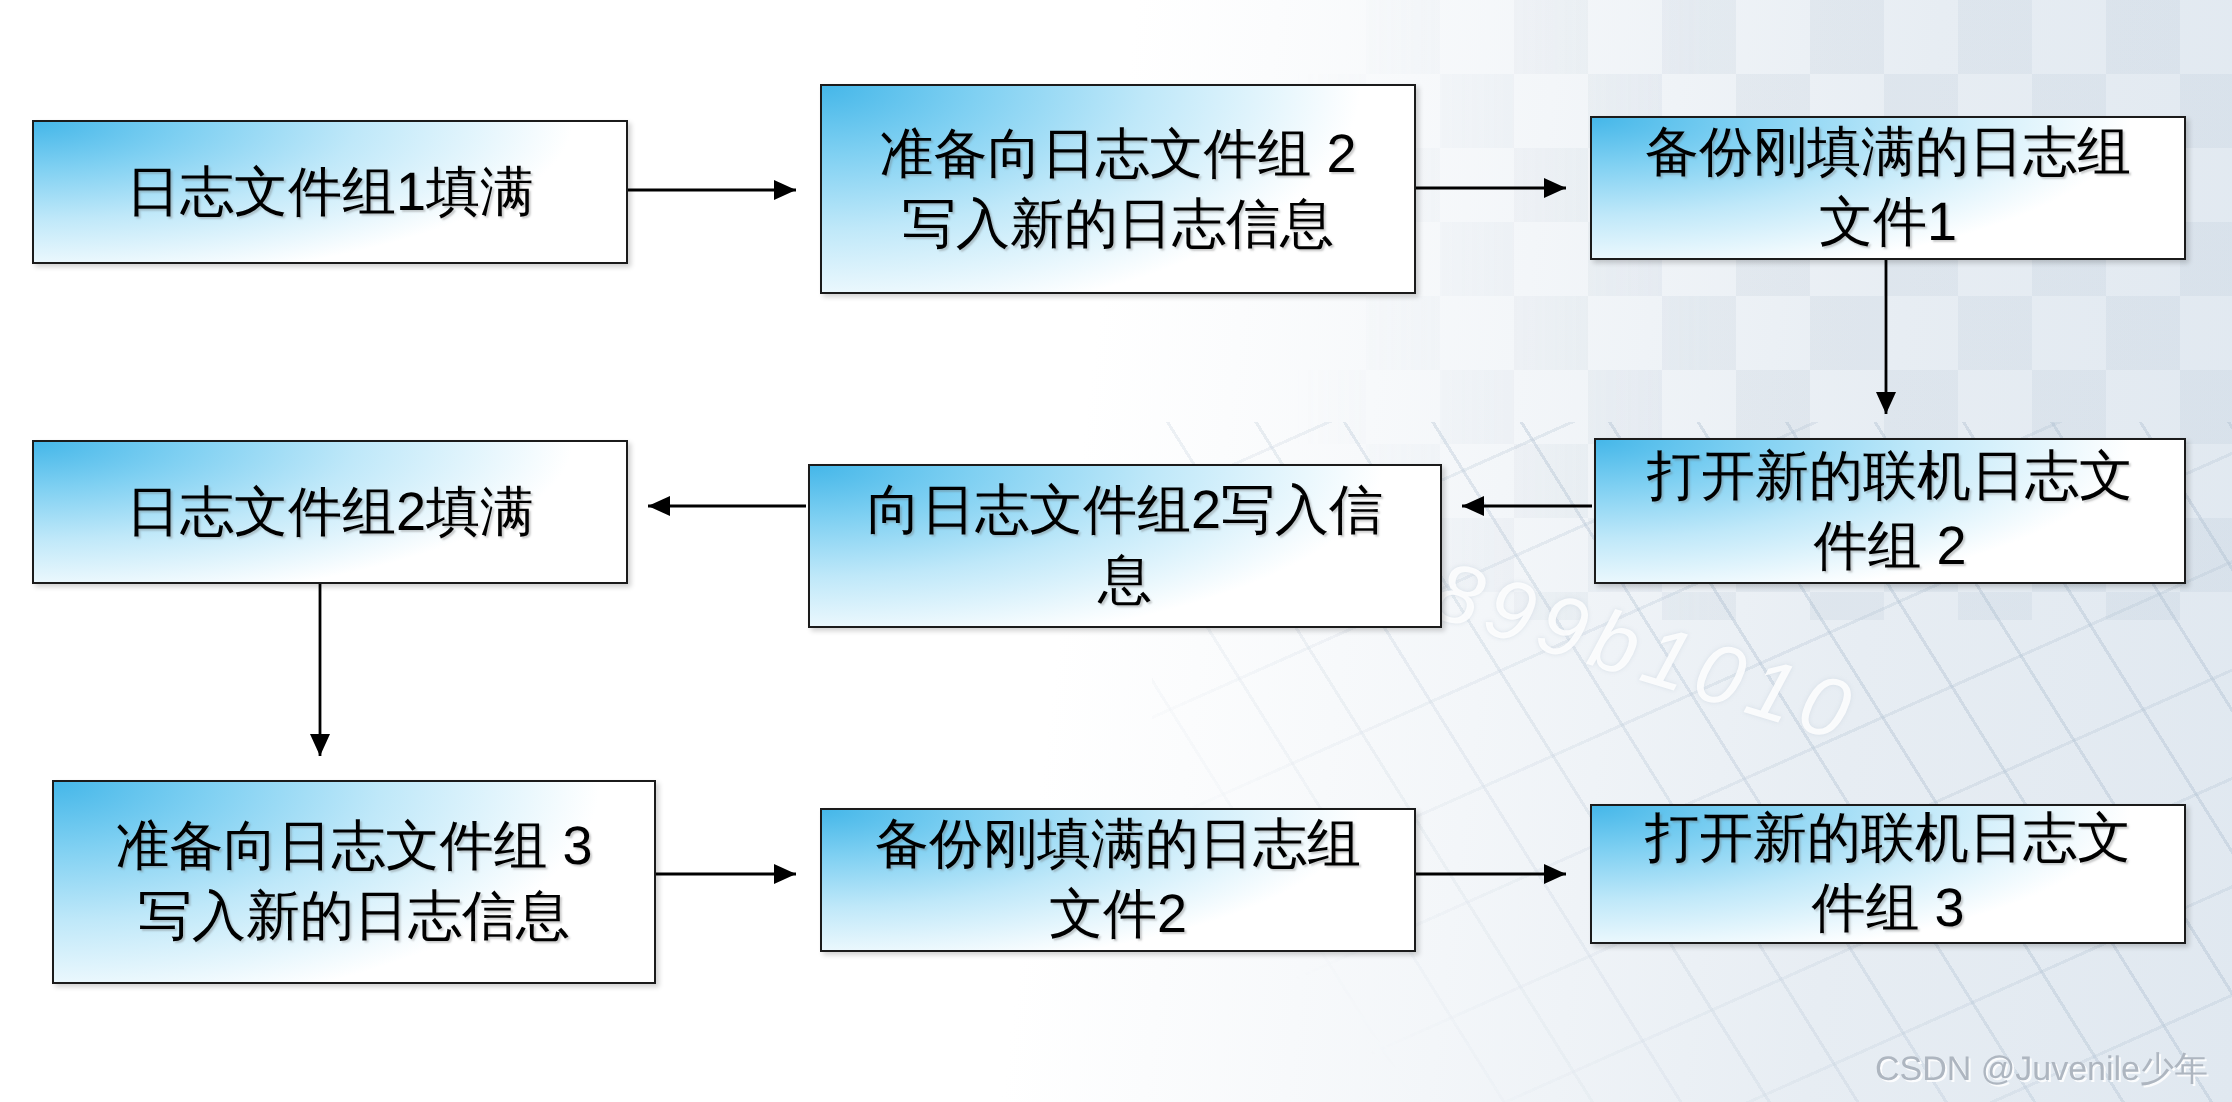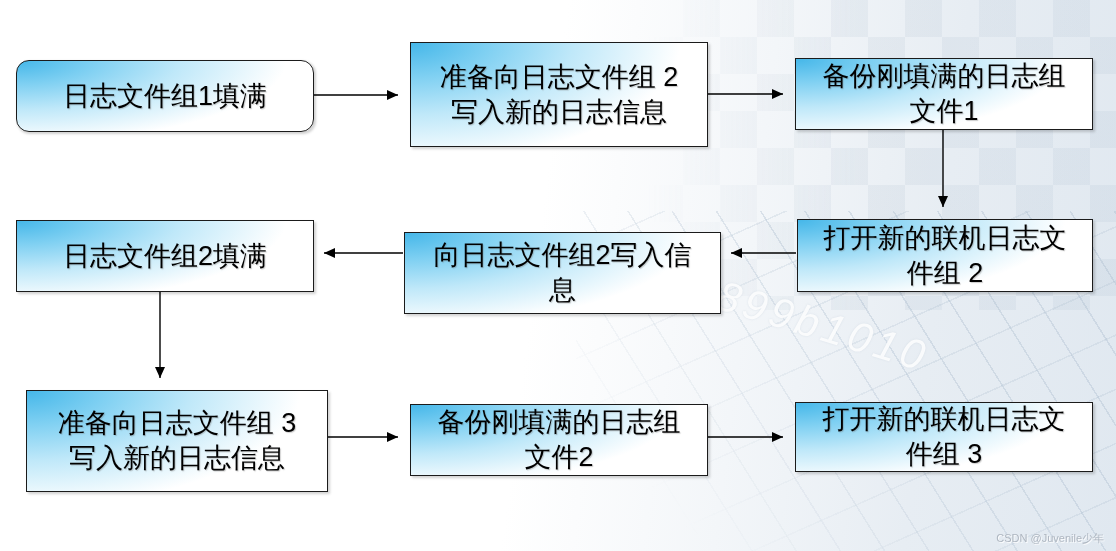--- a/index.html
+++ b/index.html
@@ -38,36 +38,36 @@
     position:absolute;display:flex;align-items:center;justify-content:center;
     text-align:center;color:#000;
     font-size:27px;line-height:35px;white-space:pre-line;
     border:1px solid #1b1b1b;
     background:radial-gradient(130% 165% at 0% 0%,
                #45b7e9 0%,#7fd0f2 20%,#bfe8f9 42%,#ffffff 70%);
     box-shadow:1.5px 1.5px 2.5px rgba(0,0,0,.18);
     text-shadow:1px 1px 1px rgba(110,110,110,.35);
     z-index:3;
   }
-  .n1{left:16px; top:60px; width:296px;height:70px;border-radius:13px;}
+  .n1{left:16px; top:60px; width:296px;height:70px;}
   .n2{left:410px;top:42px; width:296px;height:103px;}
   .n3{left:795px;top:58px; width:296px;height:70px;}
   .n4{left:797px;top:219px;width:294px;height:71px;}
   .n5{left:404px;top:232px;width:315px;height:80px;}
   .n6{left:16px; top:220px;width:296px;height:70px;}
   .n7{left:14px; top:390px;width:300px;height:100px;margin-left:12px;}
   .n8{left:410px;top:404px;width:296px;height:70px;}
   .n9{left:795px;top:402px;width:296px;height:68px;}
   
   #arrows{position:absolute;left:0;top:0;z-index:2;}
   #arrows line{stroke:#000;stroke-width:1.4;}
   
   .watermark{
     position:absolute;right:12px;bottom:5px;z-index:4;
-    font-size:11px;color:#aeb6c0;
+    font-size:17px;color:#aeb6c0;
     text-shadow:1px 1px 0 rgba(255,255,255,.85);
     text-align:center;
   }
 </style>
 </head>
 <body>
 
 <div id="stage">
 
   <div class="bg-checker"></div>

